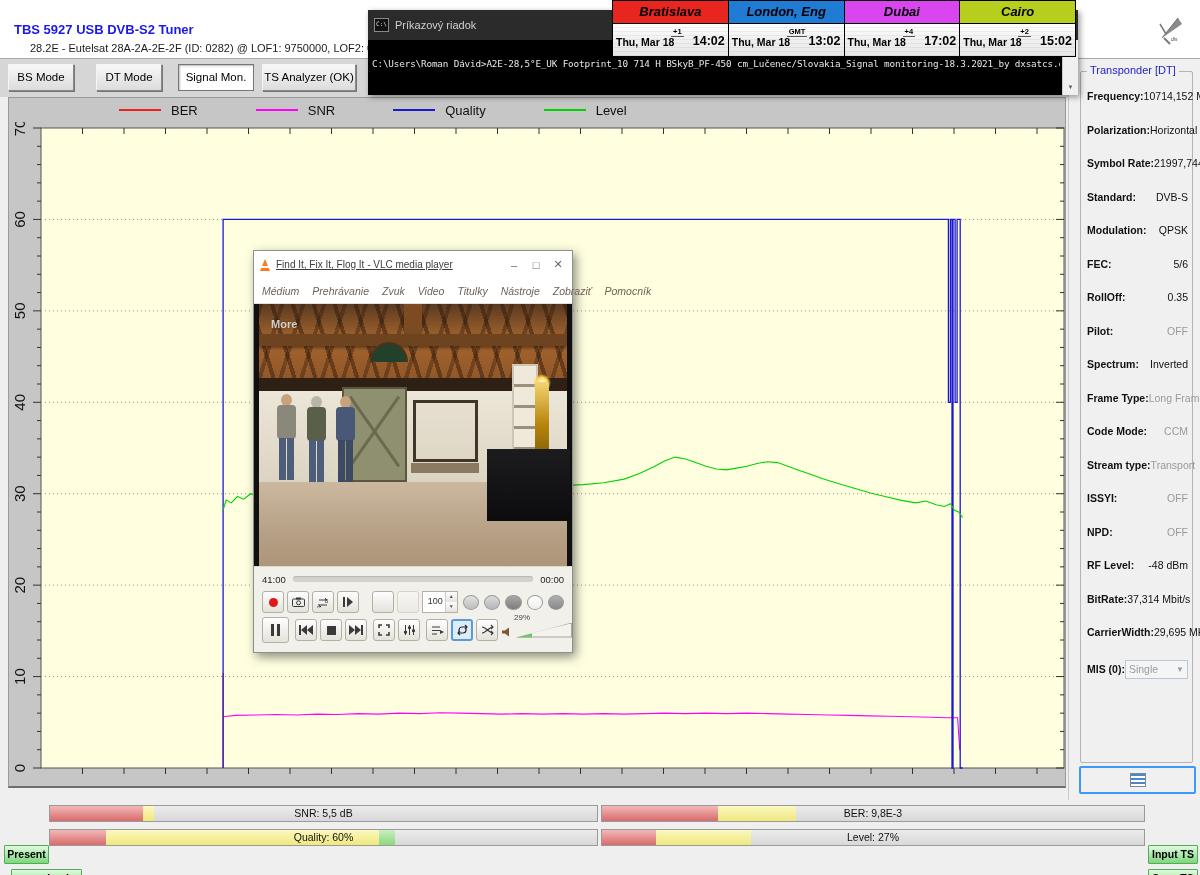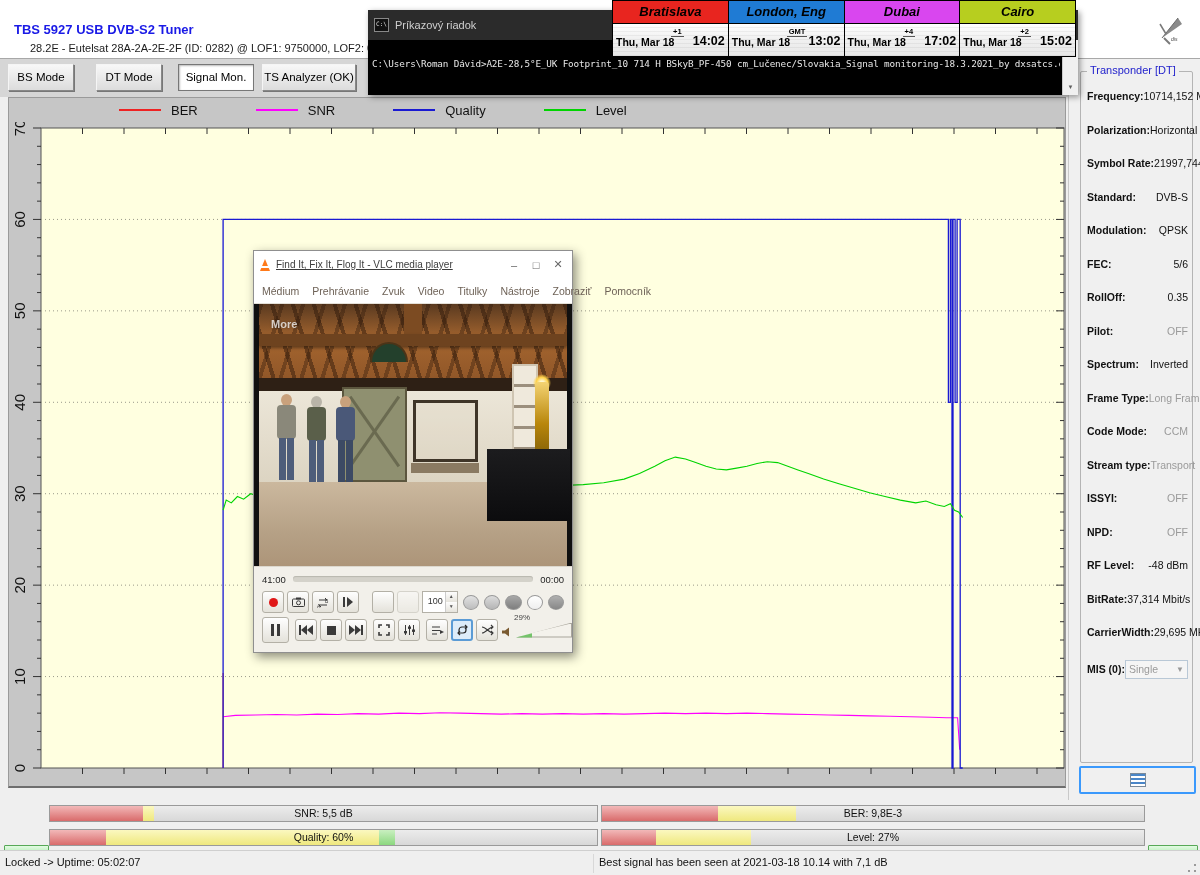--- a/index.html
+++ b/index.html
@@ -63,21 +63,21 @@
   .cmd-scroll .arr.up{top:1px;}  .cmd-scroll .arr.dn{bottom:1px;}
   
   .vlc{position:absolute;left:253px;top:250px;width:320px;height:403px;background:#f6f4ef;z-index:40;
        border:1px solid #8f8f8f;box-shadow:3px 4px 10px rgba(0,0,0,.45);box-sizing:border-box;}
   .vlc-titlebar{height:27px;background:#ffffff;display:flex;align-items:center;padding:0 6px;gap:6px;}
   .vlc-cone{width:0;height:0;border-left:5px solid transparent;border-right:5px solid transparent;border-bottom:12px solid #ff7a1a;position:relative;}
   .vlc-cone::after{content:"";position:absolute;left:-4px;top:7px;width:8px;height:2px;background:#fff;}
   .vlc-title{flex:1;font-size:10px;color:#3c3c3c;white-space:nowrap;overflow:hidden;text-decoration:underline;}
   .vlc-ctrl{width:16px;text-align:center;font-size:11px;color:#666;cursor:pointer;}
   .vlc-menubar{height:25px;background:#ffffff;display:flex;align-items:center;padding-left:8px;gap:13px;border-bottom:1px solid #e4e0d8;}
-  .vlc-menu-item{font-size:10.5px;color:#6e6257;cursor:pointer;}
+  .vlc-menu-item{font-size:10.5px;color:#6e6257;cursor:pointer;font-style:italic;}
   
   .vlc-video{position:relative;height:265px;background:#101010;overflow:hidden;}
   .scene{position:absolute;left:5px;right:5px;top:0;bottom:0;background:#ddd6c6;}
   .roof{position:absolute;left:0;right:0;top:0;height:88px;
         background:linear-gradient(#5a3a20,#a4652f 40%,#8a5226);}
   .roof::before{content:"";position:absolute;inset:0;
         background:repeating-linear-gradient(73deg,rgba(40,20,8,0) 0 16px,rgba(40,20,8,.45) 16px 20px),
                    repeating-linear-gradient(-73deg,rgba(40,20,8,0) 0 16px,rgba(40,20,8,.35) 16px 20px);}
   .roof-tie{position:absolute;left:0;right:0;top:30px;height:12px;background:#6e431f;box-shadow:0 2px 3px rgba(0,0,0,.4);}
   .kingpost{position:absolute;left:47%;top:0;width:6%;height:34px;background:#7c4b22;}
@@ -670,20 +670,14 @@
         <div class="lbl">Quality: 60%</div>
       </div>
     <div class="sigbar" style="left:601px;top:29px;width:544px;">
         <div class="seg red" style="left: 0px; width: 54px;"></div>
         <div class="seg yellow" style="left: 54px; width: 94.5px;"></div>
         <div class="lbl">Level: 27%</div>
       </div>
     <div class="sig-btn" style="left:1148px;top:29px;width:48px;">Sync TS</div>
   </div>
 
-  <div class="statusbar">
-    <span class="status-left">Locked -&gt; Uptime: 05:02:07</span>
-    <span class="status-sep"></span>
-    <span class="status-center">Best signal has been seen at 2021-03-18 10.14 with 7,1 dB</span>
-    <span class="grip"></span>
-  </div>
 
 </div>
 
 </body></html>

